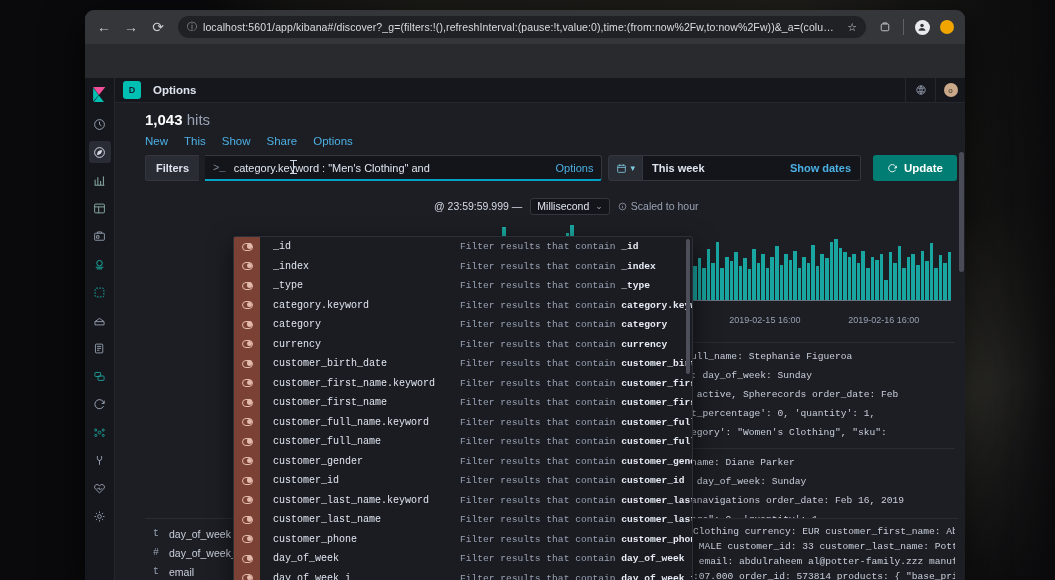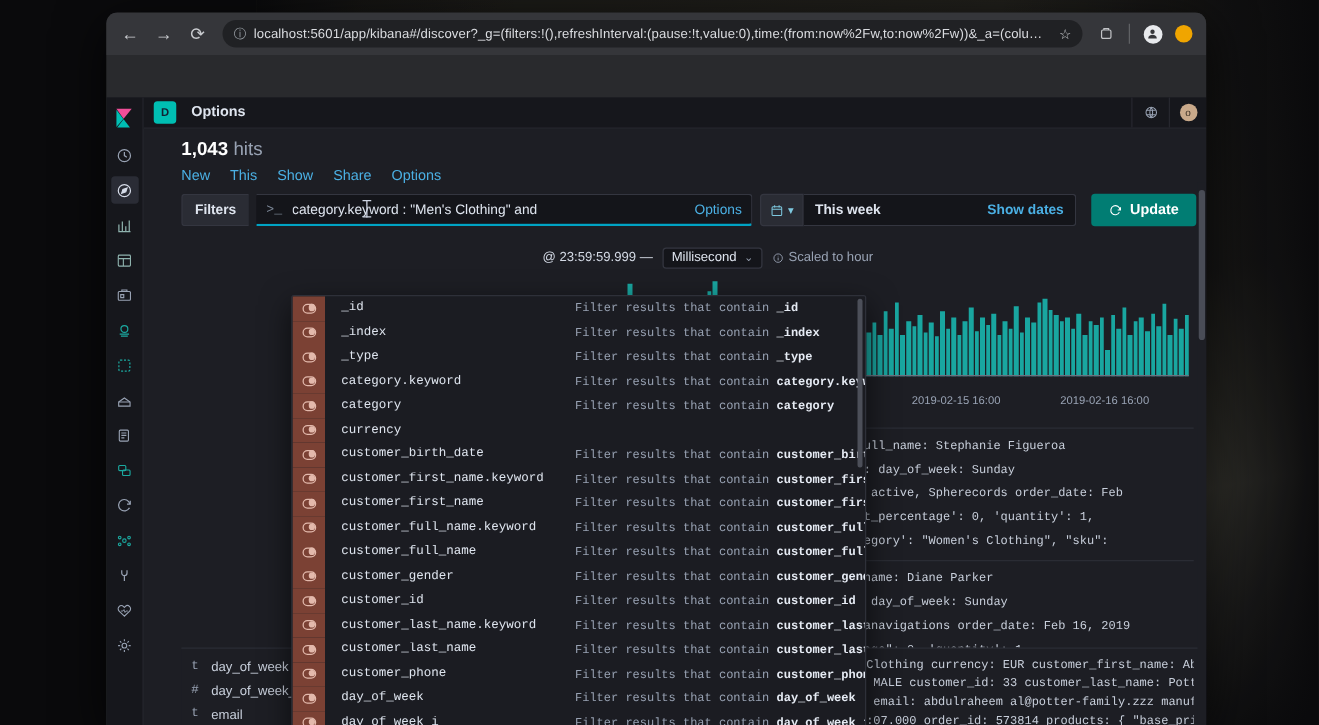--- a/index.html
+++ b/index.html
@@ -683,20 +683,21 @@
                   <span class="sug-ico"></span>
                 </div>
                 <div class="sug-name">category</div>
                 <div class="sug-desc">Filter results that contain  <b>category</b></div>
               </div>
               <div class="sug">
                 <div class="sug-ico-cell">
                   <span class="sug-ico"></span>
                 </div>
                 <div class="sug-name">currency</div>
+                <div class="sug-desc">Filter results that contain  <b>currency</b></div>
               </div>
               <div class="sug">
                 <div class="sug-ico-cell">
                   <span class="sug-ico"></span>
                 </div>
                 <div class="sug-name">customer_birth_date</div>
                 <div class="sug-desc">Filter results that contain  <b>customer_birth_date</b></div>
               </div>
               <div class="sug">
                 <div class="sug-ico-cell">

